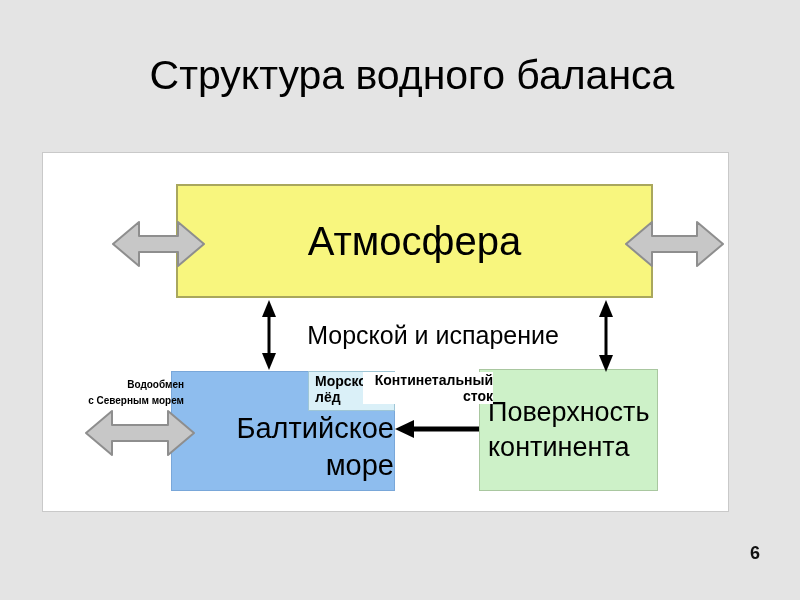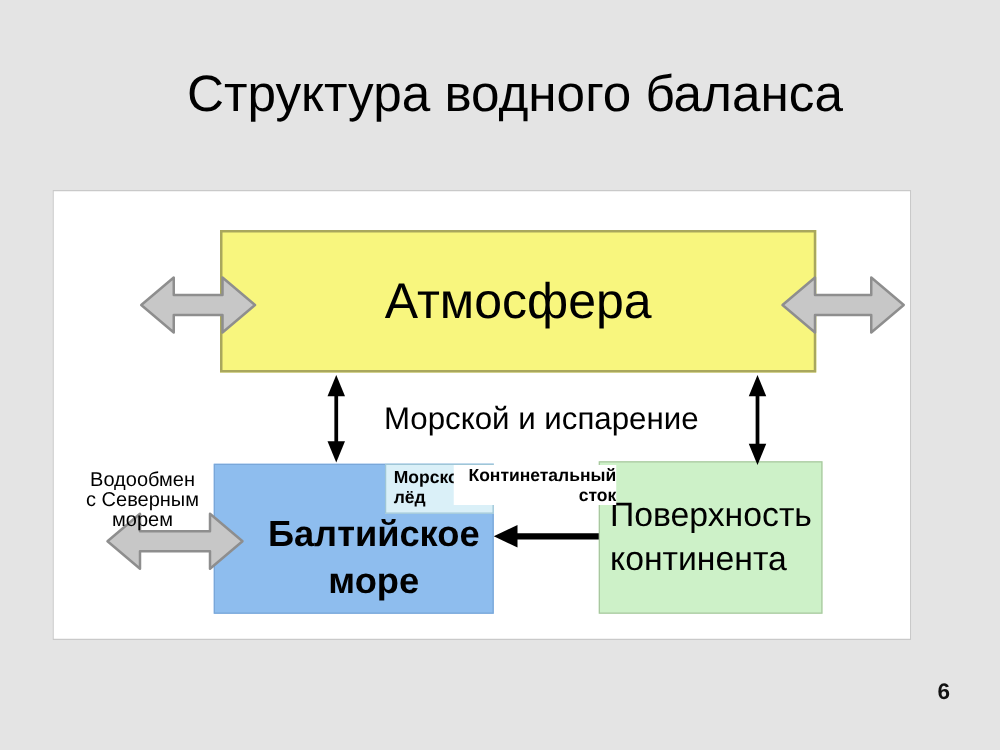--- a/index.html
+++ b/index.html
@@ -25,21 +25,21 @@
     background:#f8f67e;border:2px solid #a9a75d;
     font-size:40px;z-index:1;
   }
   .box-sea{
     left:128px;top:218px;width:224px;height:120px;
     background:#8ebdee;border:1px solid #79a7d9;
     z-index:1;display:block;
   }
   .box-sea .lbl{
     margin:38px 0 0 32px;font-size:29px;line-height:37px;
-    white-space:pre-line;text-align:center;font-weight:bold;
+    white-space:pre-line;text-align:right;
   }
   .box-ice{
     left:265px;top:218px;width:87px;height:40px;
     background:#daf0f8;border:1px solid #9fc6d6;
     z-index:2;display:block;
   }
   .box-ice .lbl{
     margin:1px 0 0 6px;font-size:14px;line-height:16px;font-weight:700;
     white-space:pre-line;text-align:left;
   }
@@ -60,21 +60,21 @@
     position:absolute;left:200px;top:168px;width:380px;
     text-align:center;font-size:25px;z-index:4;
   }
   .lbl-runoff{
     position:absolute;left:320px;top:219px;width:130px;
     text-align:right;font-size:14px;line-height:16px;font-weight:700;
     background:#ffffff;white-space:pre-line;z-index:4;
   }
   .lbl-exchange{
     position:absolute;left:1px;top:224px;width:140px;
-    text-align:center;font-size:16px;line-height:16px;font-weight:400;
+    text-align:right;font-size:10px;line-height:16px;font-weight:700;
     white-space:pre-line;z-index:4;
   }
   .page-number{
     position:absolute;right:40px;top:543px;
     font-size:18px;font-weight:600;color:#111;
   }
 </style>
 </head>
 <body>
 

